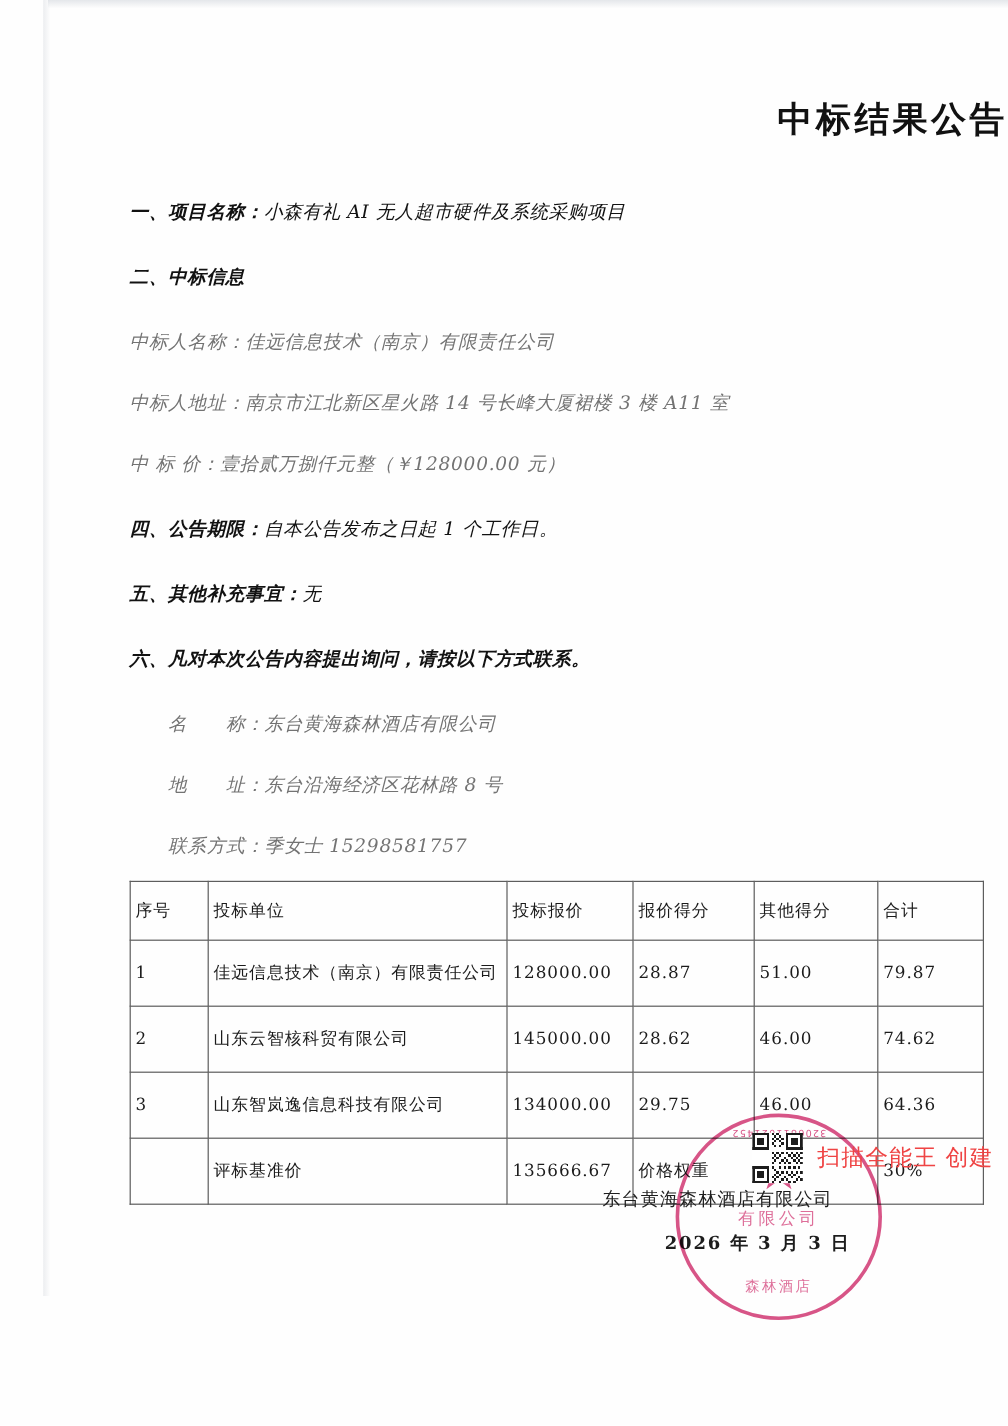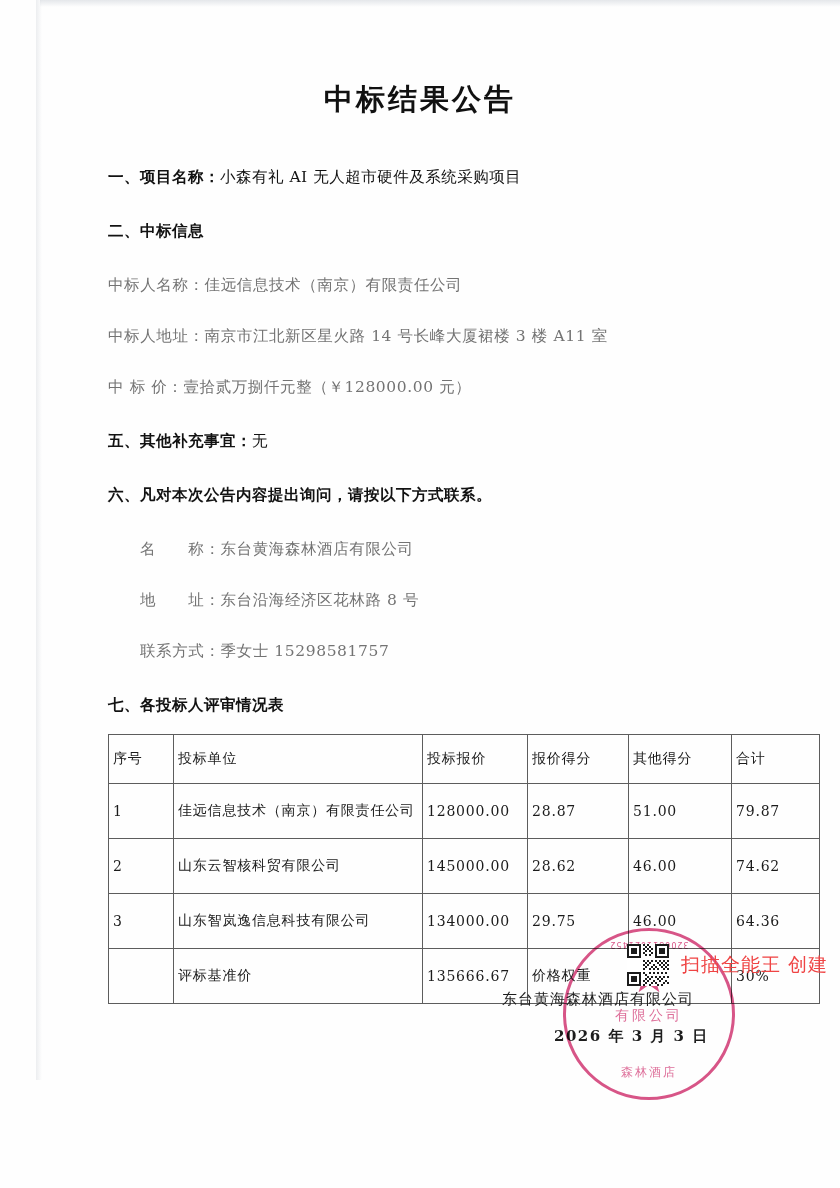--- a/index.html
+++ b/index.html
@@ -29,31 +29,32 @@
     left: 36px; top: 0; width: 6px; height: 1080px;
     background: linear-gradient(to right, rgba(195,200,208,0.30), rgba(255,255,255,0));
   }
   #doc {
     position: absolute;
     left: 0; top: 0;
     width: 840px;
     padding: 0;
   }
   .title {
-    text-align: center;
+    text-align: right;
     font-family: "DejaVu Sans", "Liberation Sans", sans-serif;
     font-weight: bold;
     font-size: 29px;
     letter-spacing: 3px;
     margin: 0;
     padding-top: 80px;
     color: #111;
   }
   .body-area {
     padding: 0 52px 0 108px;
+    font-style: italic;
   }
   .section-head {
     font-family: "DejaVu Sans", "Liberation Sans", sans-serif;
     font-weight: bold;
     font-size: 15.5px;
     letter-spacing: 0.5px;
     margin: 0;
     color: #121212;
   }
   .line {
@@ -216,32 +217,32 @@
 
       <p class="section-head sec-gap"><span>二、</span><span>中标信息</span></p>
 
       <p class="line sec-gap"><span>中标人名称：</span><span>佳远信息技术（南京）有限责任公司</span></p>
 
       <p class="line sec-gap-sm"><span>中标人地址：</span><span>南京市江北新区星火路 14 号长峰大厦裙楼 3 楼 A11 室</span></p>
 
       <p class="line sec-gap-sm"><span>中 标 价：</span><span>壹拾贰万捌仟元整（￥128000.00 元）</span></p>
 
 
+      <p class="section-head sec-gap"><span>四、</span><span>公告期限：</span><span class="value-serif">自本公告发布之日起 1 个工作日。</span></p>
 
       <p class="section-head sec-gap"><span>五、</span><span>其他补充事宜：</span><span class="value-serif">无</span></p>
 
       <p class="section-head sec-gap"><span>六、</span><span>凡对本次公告内容提出询问，请按以下方式联系。</span></p>
 
       <p class="line sec-gap indent"><span>名　　称：</span><span>东台黄海森林酒店有限公司</span></p>
 
       <p class="line sec-gap-sm indent"><span>地　　址：</span><span>东台沿海经济区花林路 8 号</span></p>
 
       <p class="line sec-gap-sm indent"><span>联系方式：</span><span>季女士  15298581757</span></p>
 
-      <p class="section-head sec-gap"><span>七、</span><span>各投标人评审情况表</span></p>
     </div>
 
     <div class="table-wrap">
       <table class="eval">
         <tbody>
           <tr class="header">
             <td class="col-no">序号</td>
             <td class="col-unit">投标单位</td>
             <td class="col-price">投标报价</td>
             <td class="col-score">报价得分</td>

